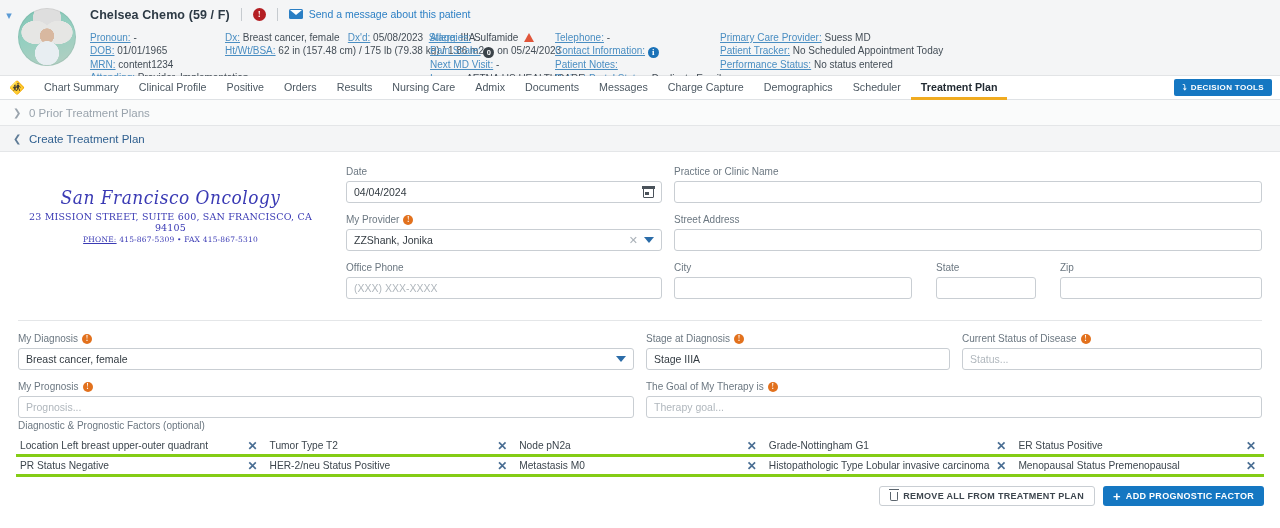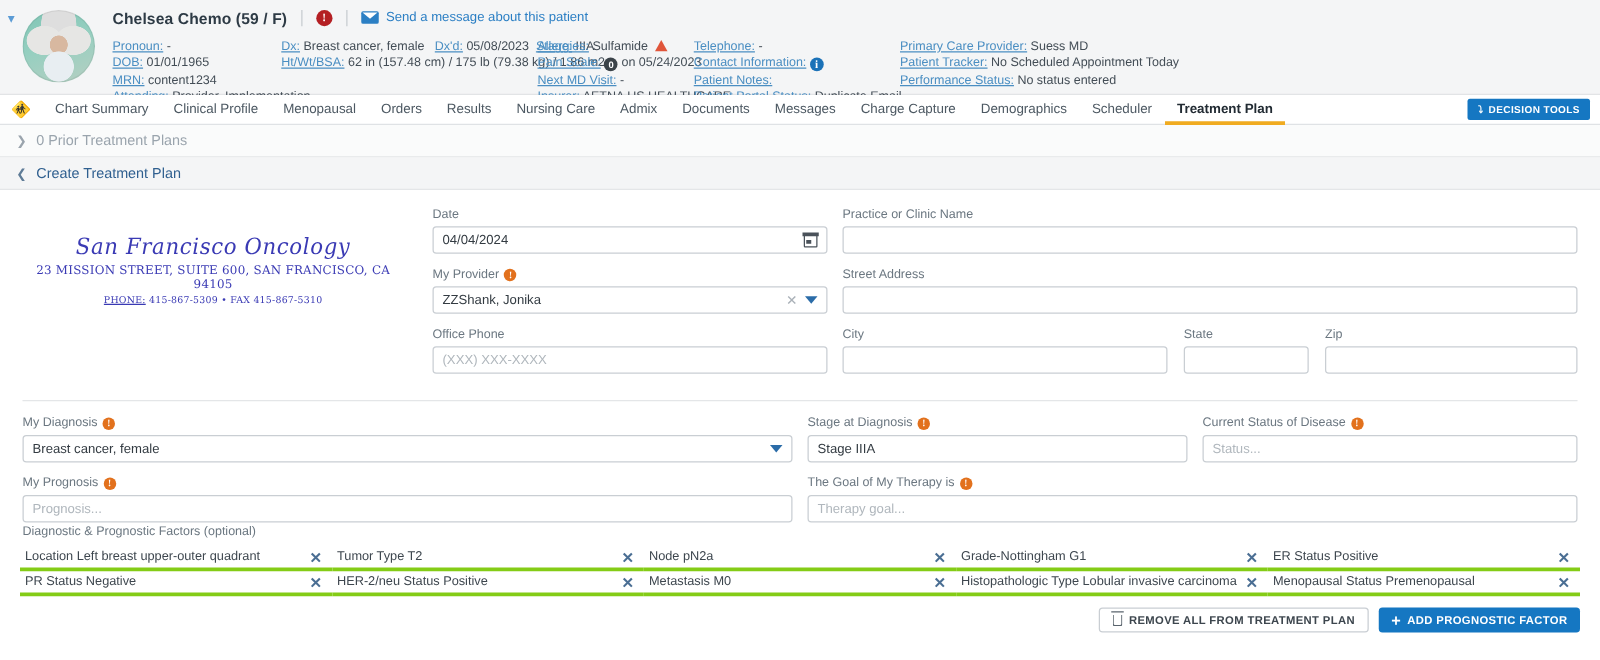--- a/index.html
+++ b/index.html
@@ -161,21 +161,21 @@
   }
   .cal:after {
     content:""; position:absolute; left:1px; top:4px; width:4px; height:3px; background:#4a525a;
   }
   .caret {
     width:0; height:0; border-left:5px solid transparent; border-right:5px solid transparent;
     border-top:6px solid #2b6ca8; flex:0 0 auto; margin-left:6px;
   }
   .xclr { color:#aab1b8; font-size:11px; margin-left:4px; cursor:pointer; }
 
-  .rowflex { display:flex; gap:13px; }
+  .rowflex { display:flex; gap:24px; }
 
   .divider { height:1px; background:#e4e6e8; margin:10px 18px 0 18px; }
 
   .section-b { padding:12px 18px 0 18px; }
   .b-grid { display:flex; gap:12px; }
   .b-col { display:flex; flex-direction:column; }
 
   
   .pf-title { font-size:10px; color:#6b7781; margin:2px 0 6px 18px; }
   .pf-table { margin:0 16px; }
@@ -280,21 +280,21 @@
     </div>
   </div>
 </div>
 
 <div class="navbar">
   <div class="nav-home">
       <span class="runner">🚸</span>
     </div>
   <div class="nav-tab">Chart Summary</div>
   <div class="nav-tab">Clinical Profile</div>
-  <div class="nav-tab">Menopausal</div>
+  <div class="nav-tab">Positive</div>
   <div class="nav-tab">Orders</div>
   <div class="nav-tab">Results</div>
   <div class="nav-tab">Nursing Care</div>
   <div class="nav-tab">Admix</div>
   <div class="nav-tab">Documents</div>
   <div class="nav-tab">Messages</div>
   <div class="nav-tab">Charge Capture</div>
   <div class="nav-tab">Demographics</div>
   <div class="nav-tab">Scheduler</div>
   <div class="nav-tab active">Treatment Plan</div>

